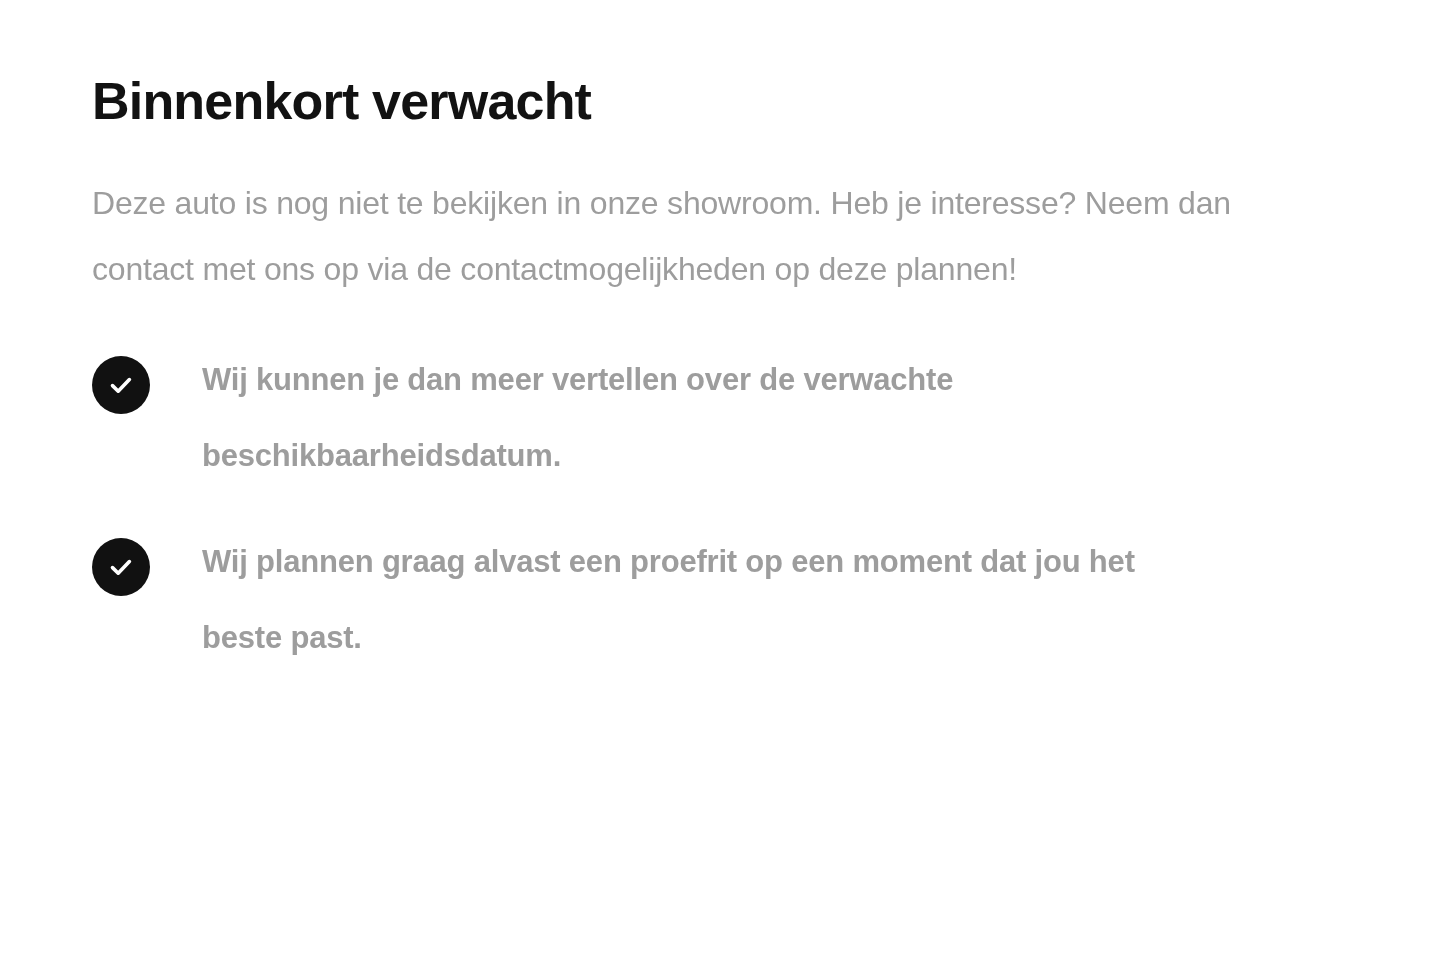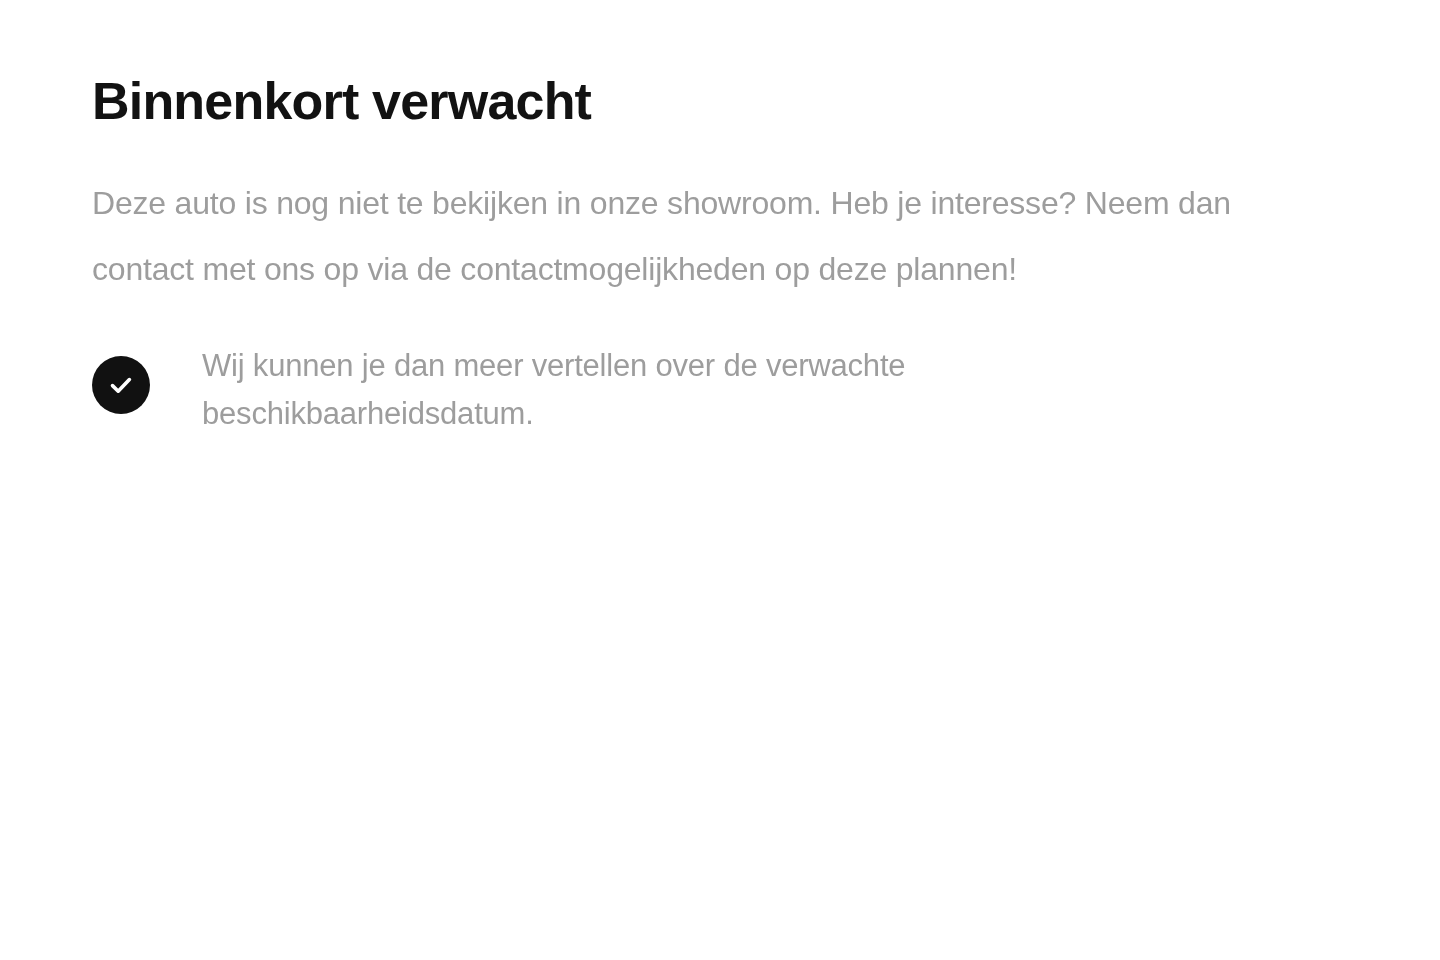--- a/index.html
+++ b/index.html
@@ -66,22 +66,22 @@
     justify-content: center;
     margin-top: 6px;
   }
 
   .check-badge svg {
     display: block;
   }
 
   .benefit-text {
     font-size: 31px;
-    line-height: 48px;
-    font-weight: 400;
+    line-height: 76px;
+    font-weight: 700;
     color: #9d9d9d;
     letter-spacing: -0.2px;
     margin-left: 52px;
     max-width: 980px;
     margin-top: -8px;
   }
 </style>
 </head>
 <body>
 
@@ -95,15 +95,23 @@
 
     <li class="benefit-item">
       <span class="check-badge">
         <svg width="30" height="30" viewBox="0 0 30 30" aria-hidden="true">
           <path d="M6.5 15.6 L12.2 21.2 L23.4 9.6" fill="none" stroke="#ffffff" stroke-width="3.6" stroke-linecap="round" stroke-linejoin="round"></path>
         </svg>
       </span>
       <span class="benefit-text">Wij kunnen je dan meer vertellen over de verwachte beschikbaarheidsdatum.</span>
     </li>
 
+    <li class="benefit-item">
+      <span class="check-badge">
+        <svg width="30" height="30" viewBox="0 0 30 30" aria-hidden="true">
+          <path d="M6.5 15.6 L12.2 21.2 L23.4 9.6" fill="none" stroke="#ffffff" stroke-width="3.6" stroke-linecap="round" stroke-linejoin="round"></path>
+        </svg>
+      </span>
+      <span class="benefit-text">Wij plannen graag alvast een proefrit op een moment dat jou het beste past.</span>
+    </li>
 
   </ul>
 </div>
 
 </body></html>

